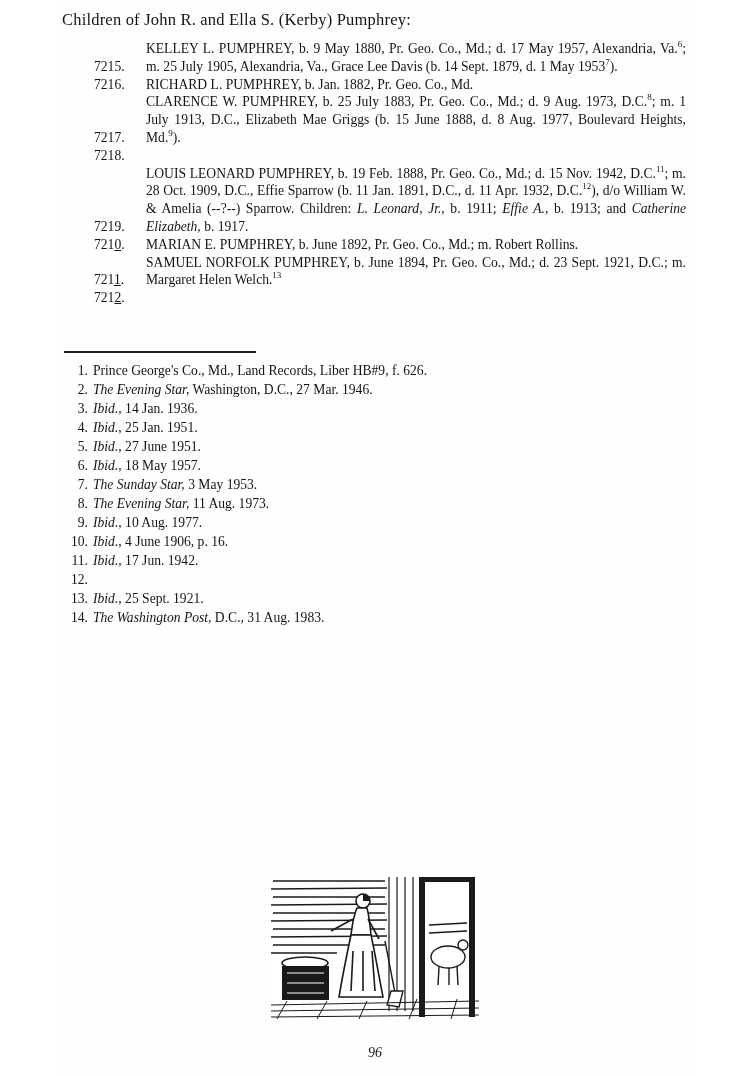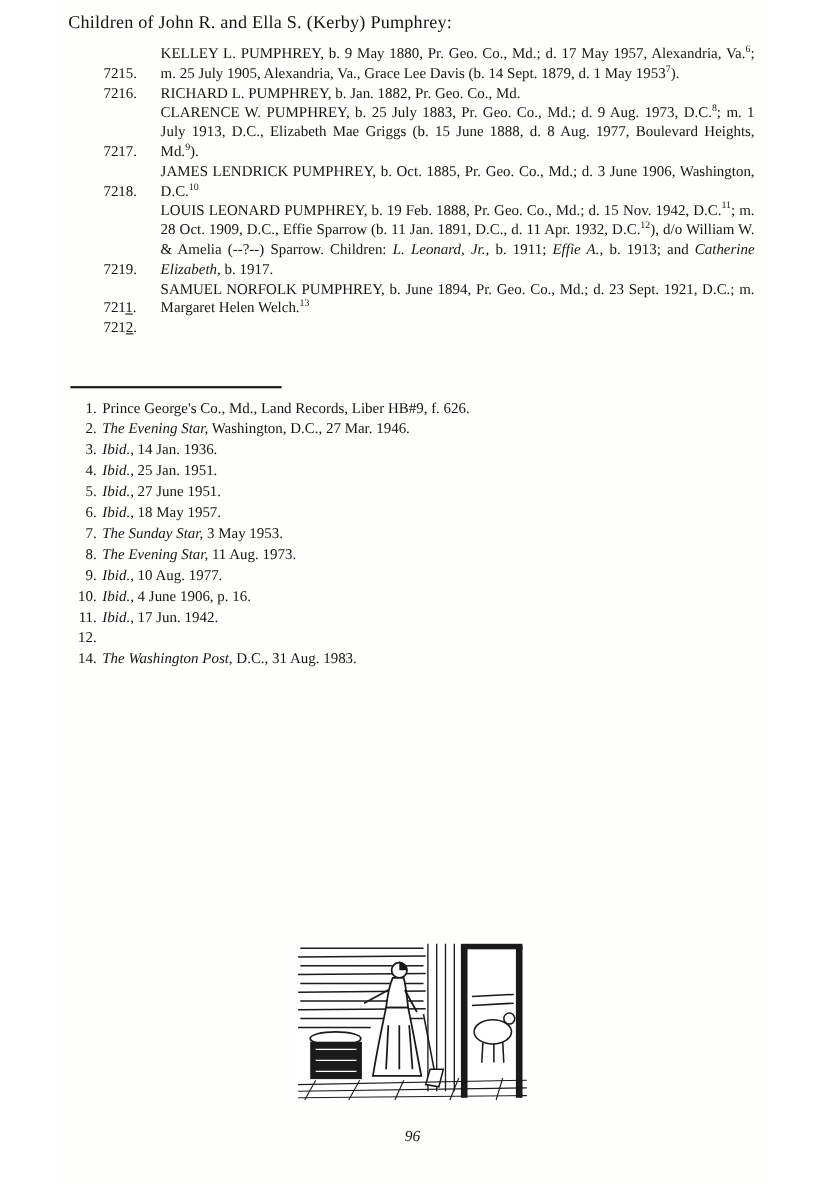--- a/index.html
+++ b/index.html
@@ -89,27 +89,30 @@
     <div class="entry">
       <span class="entry-num"><span>7216.</span></span>
       <span class="entry-body"><span>RICHARD L. PUMPHREY, b. Jan. 1882, Pr. Geo. Co., Md.</span></span>
     </div>
     <div class="entry">
       <span class="entry-num"><span>7217.</span></span>
       <span class="entry-body"><span>CLARENCE W. PUMPHREY, b. 25 July 1883, Pr. Geo. Co., Md.; d. 9 Aug. 1973, D.C.</span><span class="sup">8</span><span>; m. 1 July 1913, D.C., Elizabeth Mae Griggs (b. 15 June 1888, d. 8 Aug. 1977, Boulevard Heights, Md.</span><span class="sup">9</span><span>).</span></span>
     </div>
     <div class="entry">
       <span class="entry-num"><span>7218.</span></span>
-      <span class="entry-body"><span>JAMES LENDRICK PUMPHREY, b. Oct. 1885, Pr. Geo. Co., Md.; d. 3 June 1906, Washington, D.C.</span><span class="sup">10</span></span>
     </div>
     <div class="entry">
       <span class="entry-num"><span>7219.</span></span>
       <span class="entry-body"><span>LOUIS LEONARD PUMPHREY, b. 19 Feb. 1888, Pr. Geo. Co., Md.; d. 15 Nov. 1942, D.C.</span><span class="sup">11</span><span>; m. 28 Oct. 1909, D.C., Effie Sparrow (b. 11 Jan. 1891, D.C., d. 11 Apr. 1932, D.C.</span><span class="sup">12</span><span>), d/o William W. &amp; Amelia (--?--) Sparrow. Children: </span><span class="it">L. Leonard, Jr.,</span><span> b. 1911; </span><span class="it">Effie A.,</span><span> b. 1913; and </span><span class="it">Catherine Elizabeth,</span><span> b. 1917.</span></span>
     </div>
     <div class="entry">
+      <span class="entry-num"><span>721</span><span class="ul">0</span><span>.</span></span>
+      <span class="entry-body"><span>MARIAN E. PUMPHREY, b. June 1892, Pr. Geo. Co., Md.; m. Robert Rollins.</span></span>
+    </div>
+    <div class="entry">
       <span class="entry-num"><span>721</span><span class="ul">1</span><span>.</span></span>
       <span class="entry-body"><span>SAMUEL NORFOLK PUMPHREY, b. June 1894, Pr. Geo. Co., Md.; d. 23 Sept. 1921, D.C.; m. Margaret Helen Welch.</span><span class="sup">13</span></span>
     </div>
     <div class="entry">
       <span class="entry-num"><span>721</span><span class="ul">2</span><span>.</span></span>
     </div>
   </div>
 
   <hr class="fn-rule">
 
@@ -153,20 +156,24 @@
     <div class="fn">
       <span class="fn-num"><span>10.</span></span>
       <span class="fn-body"><span class="it">Ibid.</span><span>, 4 June 1906, p. 16.</span></span>
     </div>
     <div class="fn">
       <span class="fn-num"><span>11.</span></span>
       <span class="fn-body"><span class="it">Ibid.</span><span>, 17 Jun. 1942.</span></span>
     </div>
     <div class="fn">
       <span class="fn-num"><span>12.</span></span>
+    </div>
+    <div class="fn">
+      <span class="fn-num"><span>13.</span></span>
+      <span class="fn-body"><span class="it">Ibid.</span><span>, 25 Sept. 1921.</span></span>
     </div>
     <div class="fn">
       <span class="fn-num"><span>14.</span></span>
       <span class="fn-body"><span class="it">The Washington Post,</span><span> D.C., 31 Aug. 1983.</span></span>
     </div>
   </div>
 
   <div class="illustration-wrap">
     <svg viewBox="0 0 216 150" width="216" height="150" xmlns="http://www.w3.org/2000/svg">
       <rect x="0" y="0" width="216" height="150" fill="#ffffff"></rect>

